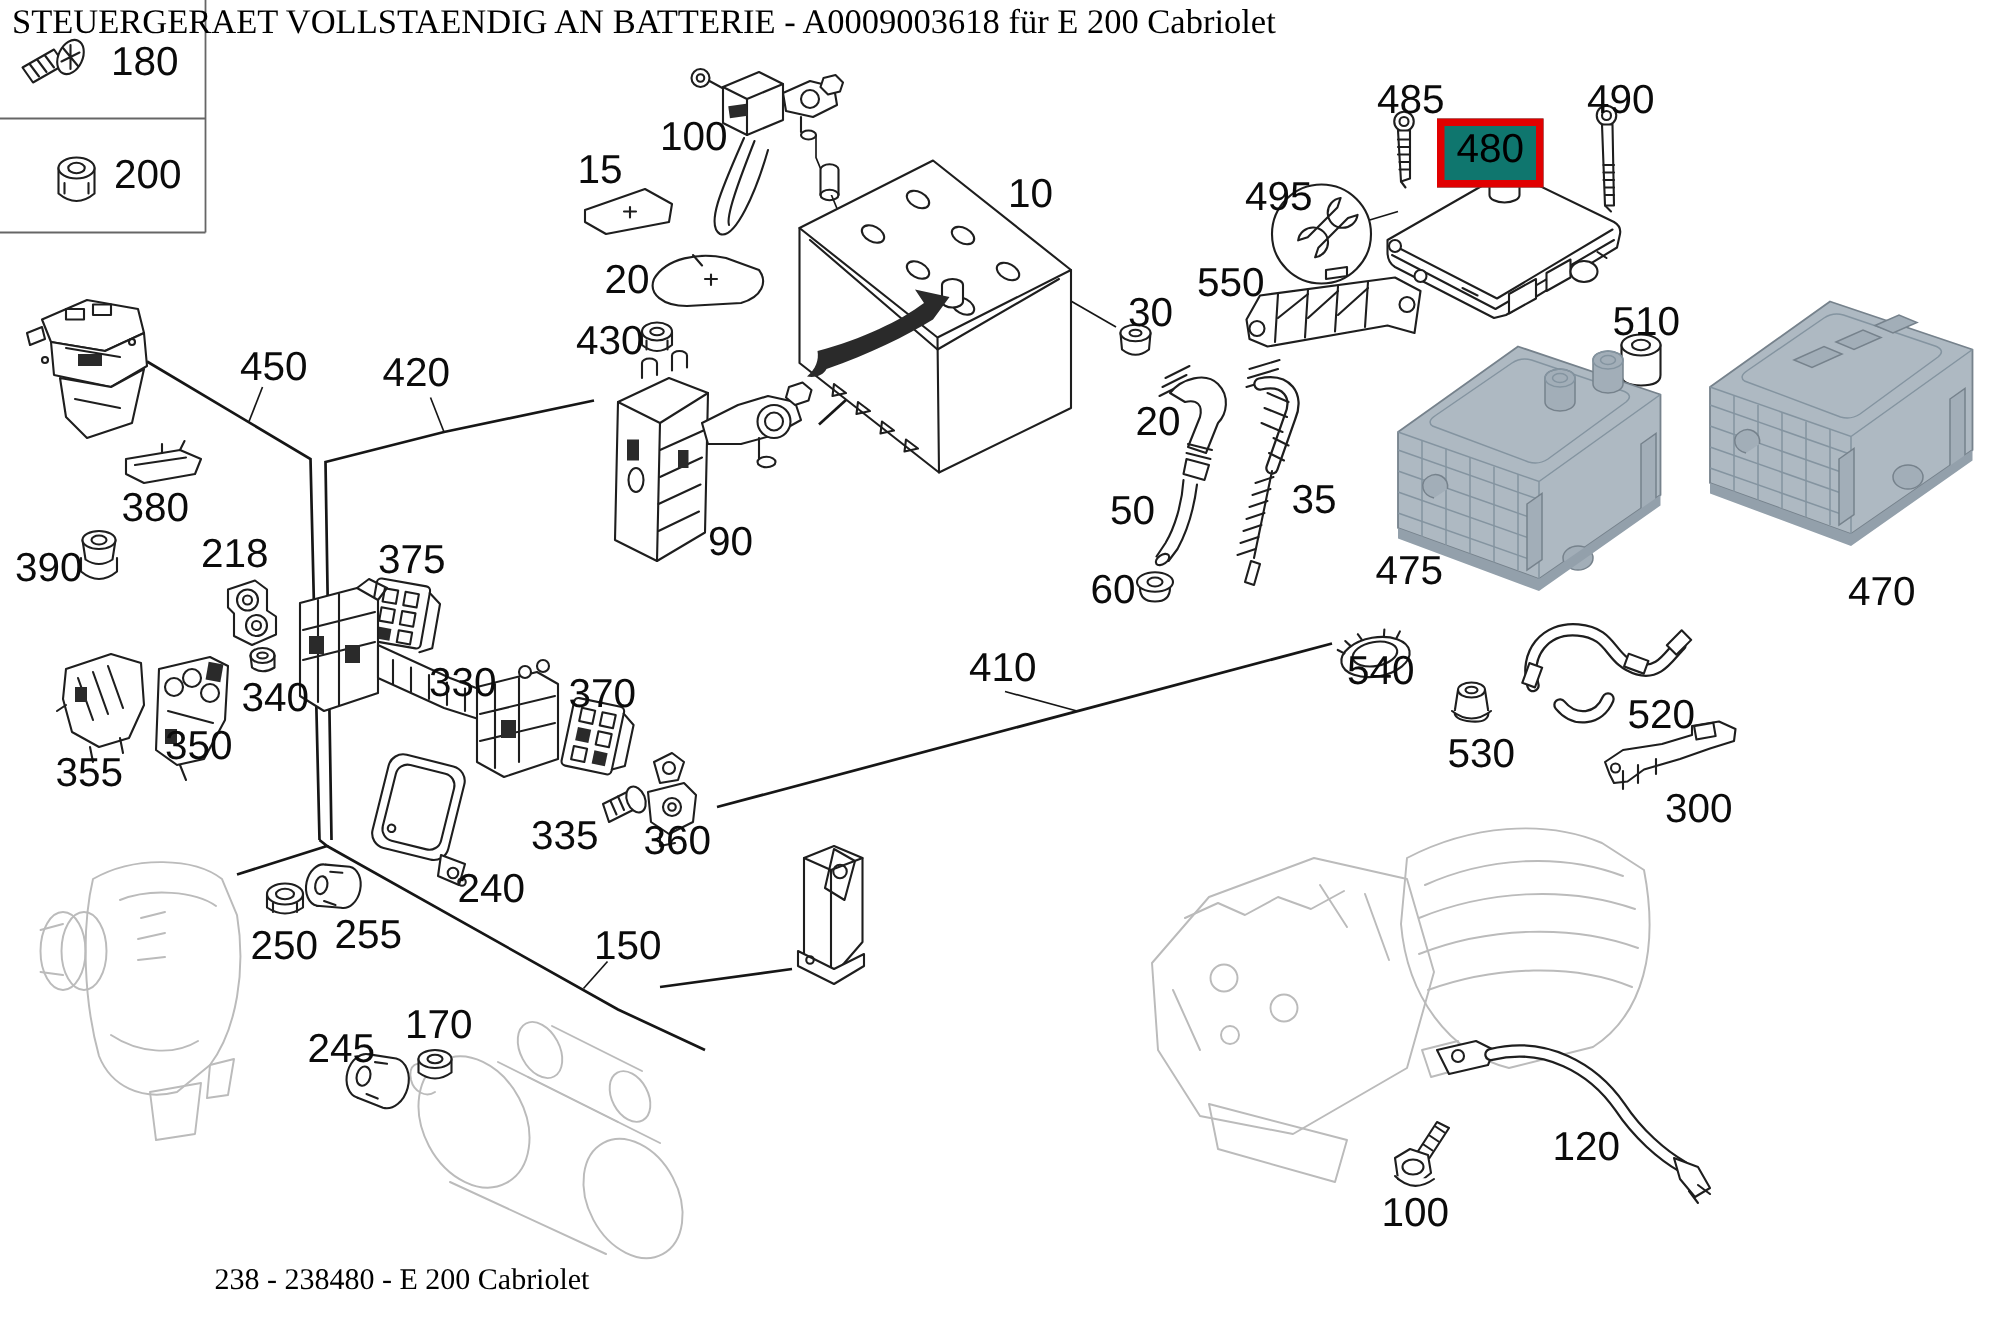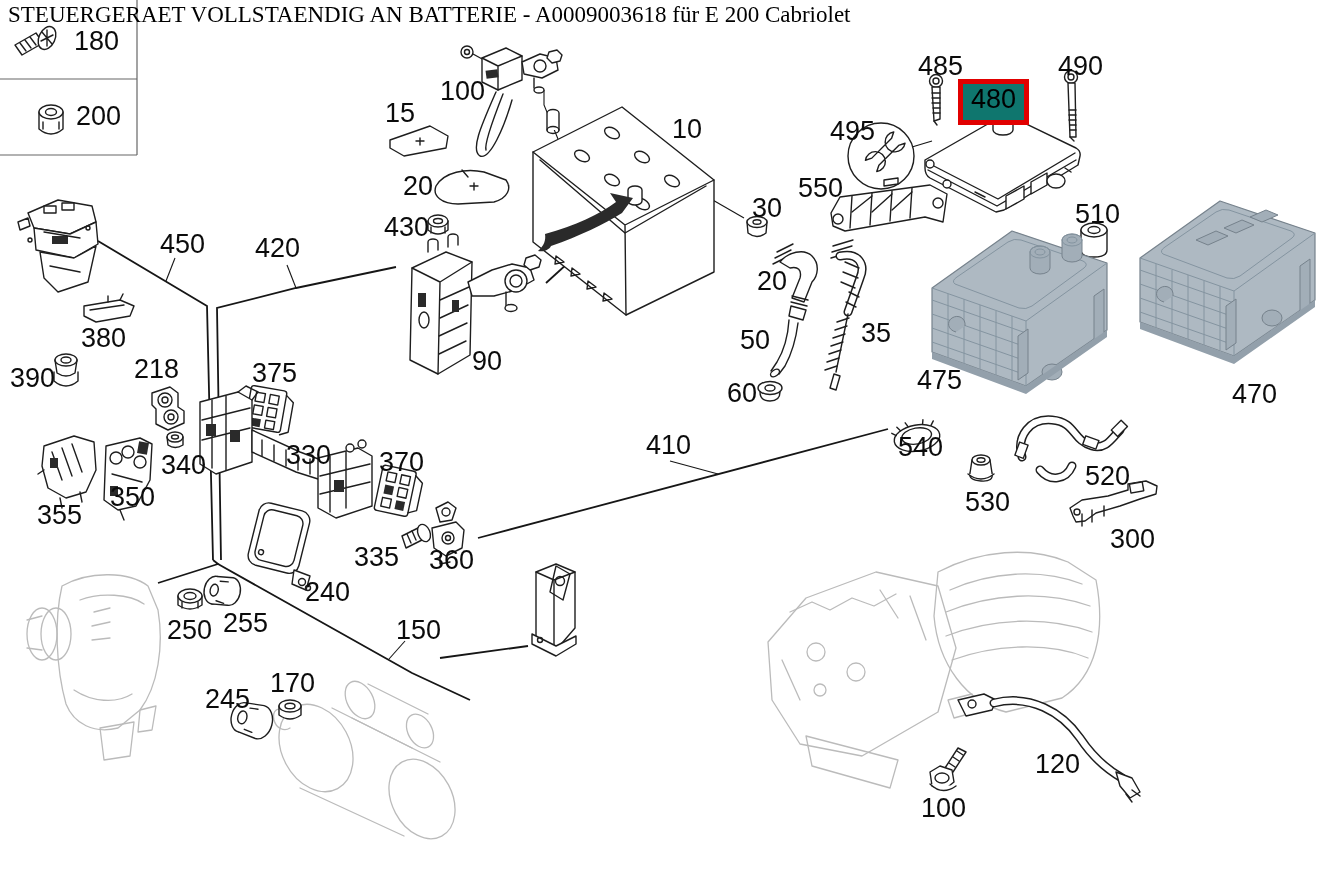--- a/index.html
+++ b/index.html
@@ -487,20 +487,21 @@
     <path class="ln fw" d="M945,768 L958,748 L966,752 L953,772 Z"></path>
     <path class="ln" d="M949,763 l6,4 M953,757 l6,4 M957,751 l6,4"></path>
     <path class="ln fw" d="M930,772 L940,766 L952,770 L954,782 L944,790 L932,786 Z"></path>
     <ellipse class="ln" cx="942" cy="778" rx="7" ry="5"></ellipse>
     <path class="ln fw" d="M930,784 Q942,796 956,786"></path>
   </g>
 
 </svg>
 
 <div class="title">STEUERGERAET VOLLSTAENDIG AN BATTERIE - A0009003618 für E 200 Cabriolet</div>
+<div class="caption">238 - 238480 - E 200 Cabriolet</div>
 
 <div class="lbl" style="left:74px;top:28px">180</div>
 <div class="lbl" style="left:76px;top:103px">200</div>
 <div class="lbl" style="left:440px;top:78px">100</div>
 <div class="lbl" style="left:385px;top:100px">15</div>
 <div class="lbl" style="left:672px;top:116px">10</div>
 <div class="lbl" style="left:403px;top:173px">20</div>
 <div class="lbl" style="left:384px;top:214px">430</div>
 <div class="lbl" style="left:918px;top:53px">485</div>
 <div class="lbl" style="left:1058px;top:53px">490</div>

